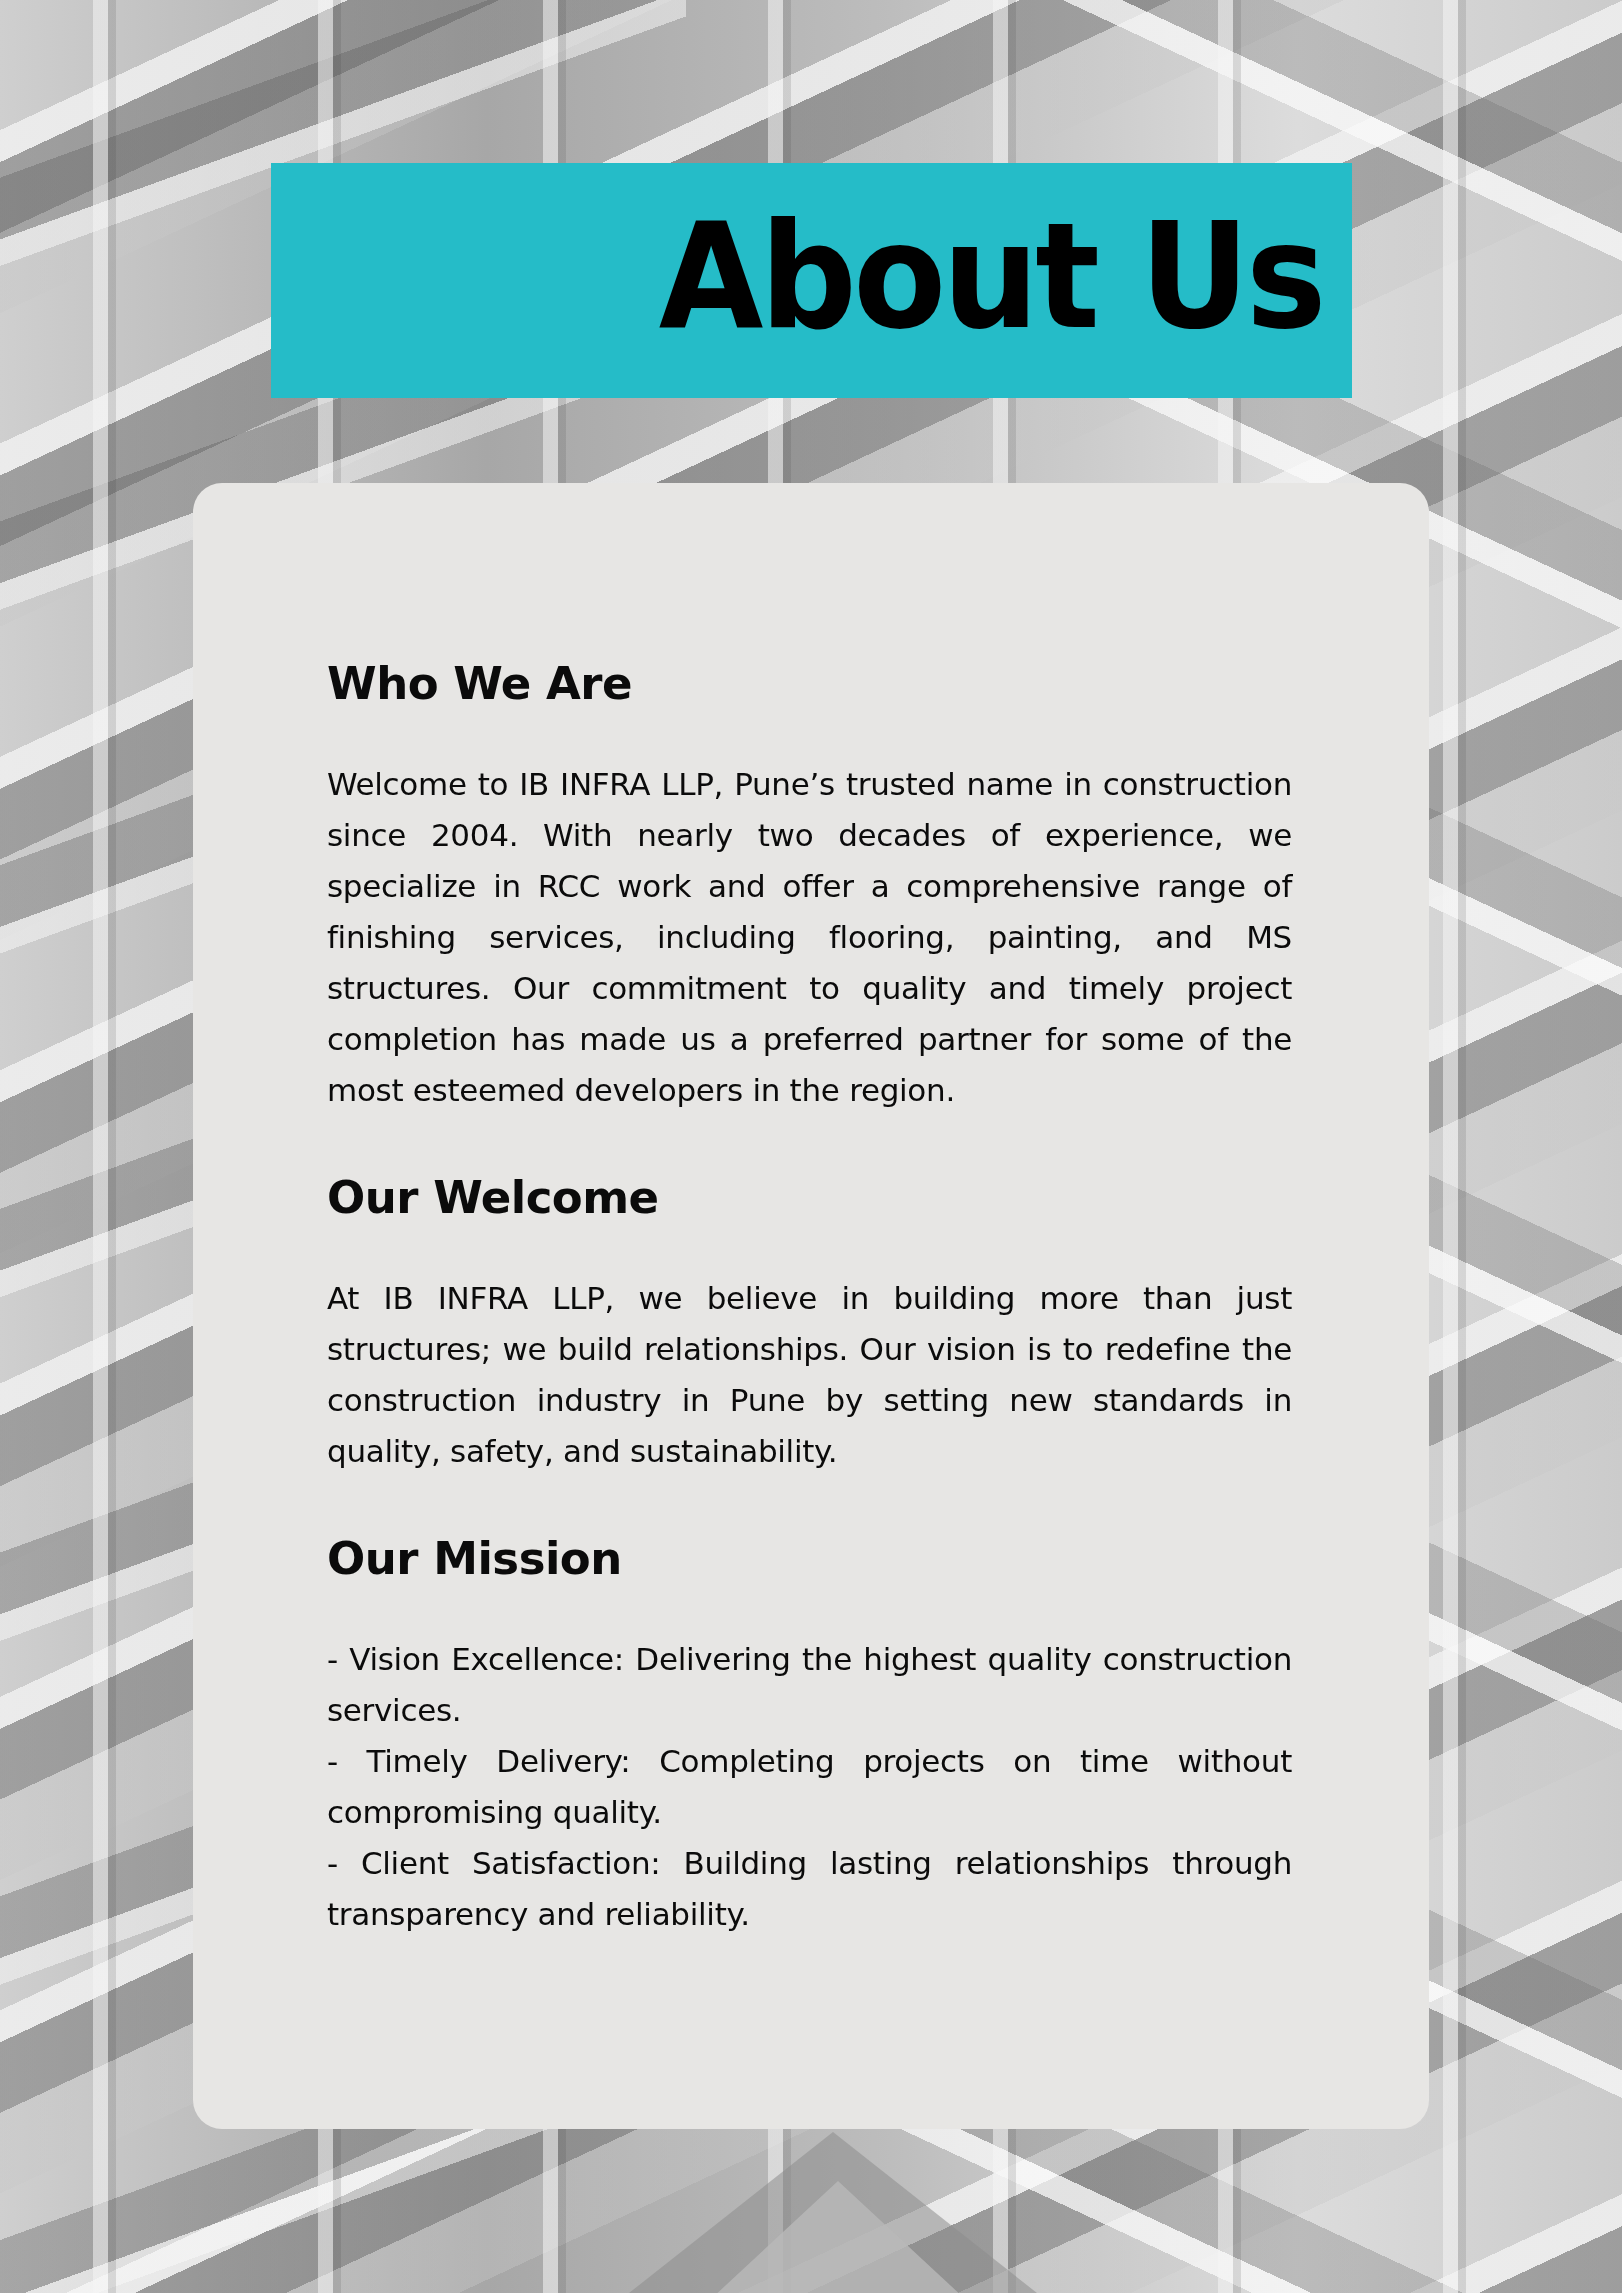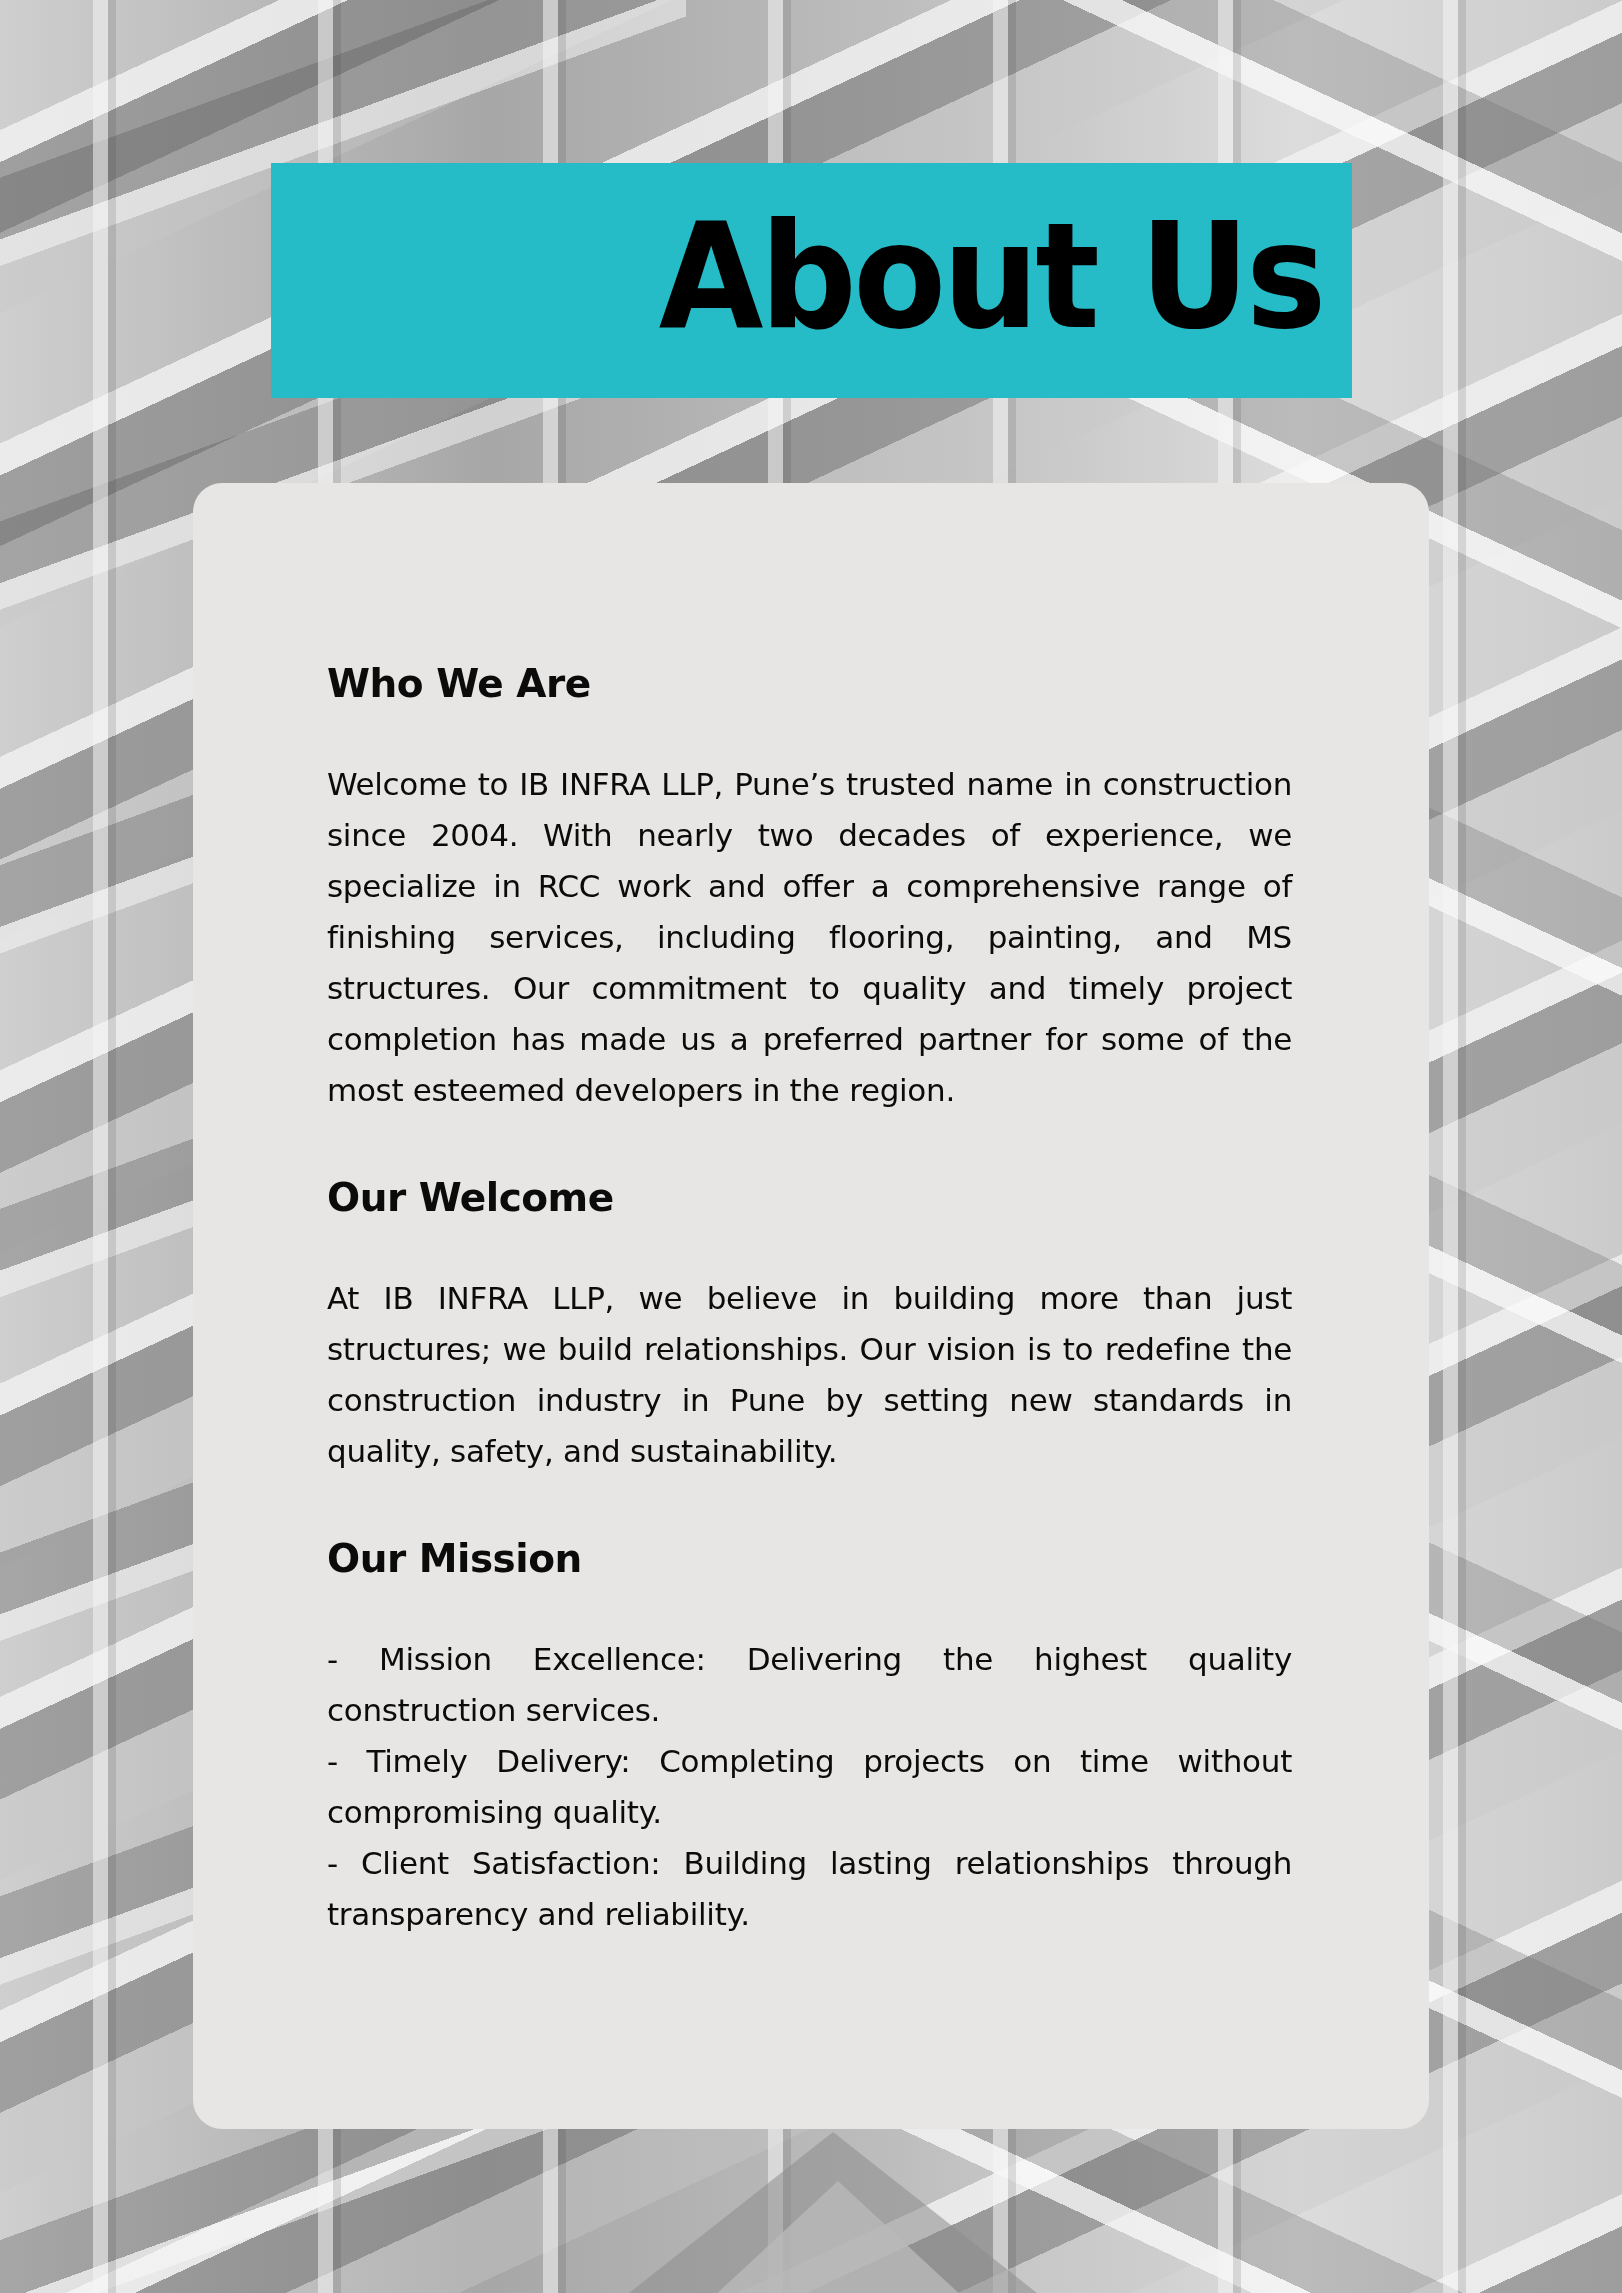--- a/index.html
+++ b/index.html
@@ -53,21 +53,21 @@
   .card {
     position:absolute; left:193px; top:483px; width:1236px; height:1646px;
     background:#e7e6e4; border-radius:29px;
   }
   .content {
     position:absolute; left:134px; top:174px; width:965px;
     color:#0b0b0b;
   }
   .content h2 {
     margin:0; font-family:"DejaVu Sans", "Liberation Sans", sans-serif;
-    font-weight:bold; font-size:39px; line-height:53px; letter-spacing:-0.5px;
+    font-weight:bold; font-size:45px; line-height:53px; letter-spacing:-0.5px;
   }
   .content p, .content .mission-line {
     margin:0; font-family:"DejaVu Sans", "Liberation Sans", sans-serif;
     font-size:31px; line-height:51px; text-align:justify;
     letter-spacing:-0.3px;
   }
   .content .gap-after-h { height:49px; }
   .content .gap-after-p { height:55px; }
   .mission-list { margin:0; padding:0; list-style:none; }
 </style>
@@ -103,21 +103,21 @@
       <div class="gap-after-h"></div>
       <p>At IB INFRA LLP, we believe in building more than just structures; we build relationships. Our vision is to redefine the construction industry in Pune by setting new standards in quality, safety, and sustainability.</p>
     </section>
 
     <div class="gap-after-p"></div>
 
     <section>
       <h2>Our Mission</h2>
       <div class="gap-after-h"></div>
       <ul class="mission-list">
-        <li class="mission-line">- Mission Excellence: Delivering the highest quality construction services.</li>
+        <li class="mission-line">- Vision Excellence: Delivering the highest quality construction services.</li>
         <li class="mission-line">- Timely Delivery: Completing projects on time without compromising quality.</li>
         <li class="mission-line">- Client Satisfaction: Building lasting relationships through transparency and reliability.</li>
       </ul>
     </section>
 
   </div>
 </div>
 
 
 </body></html>

